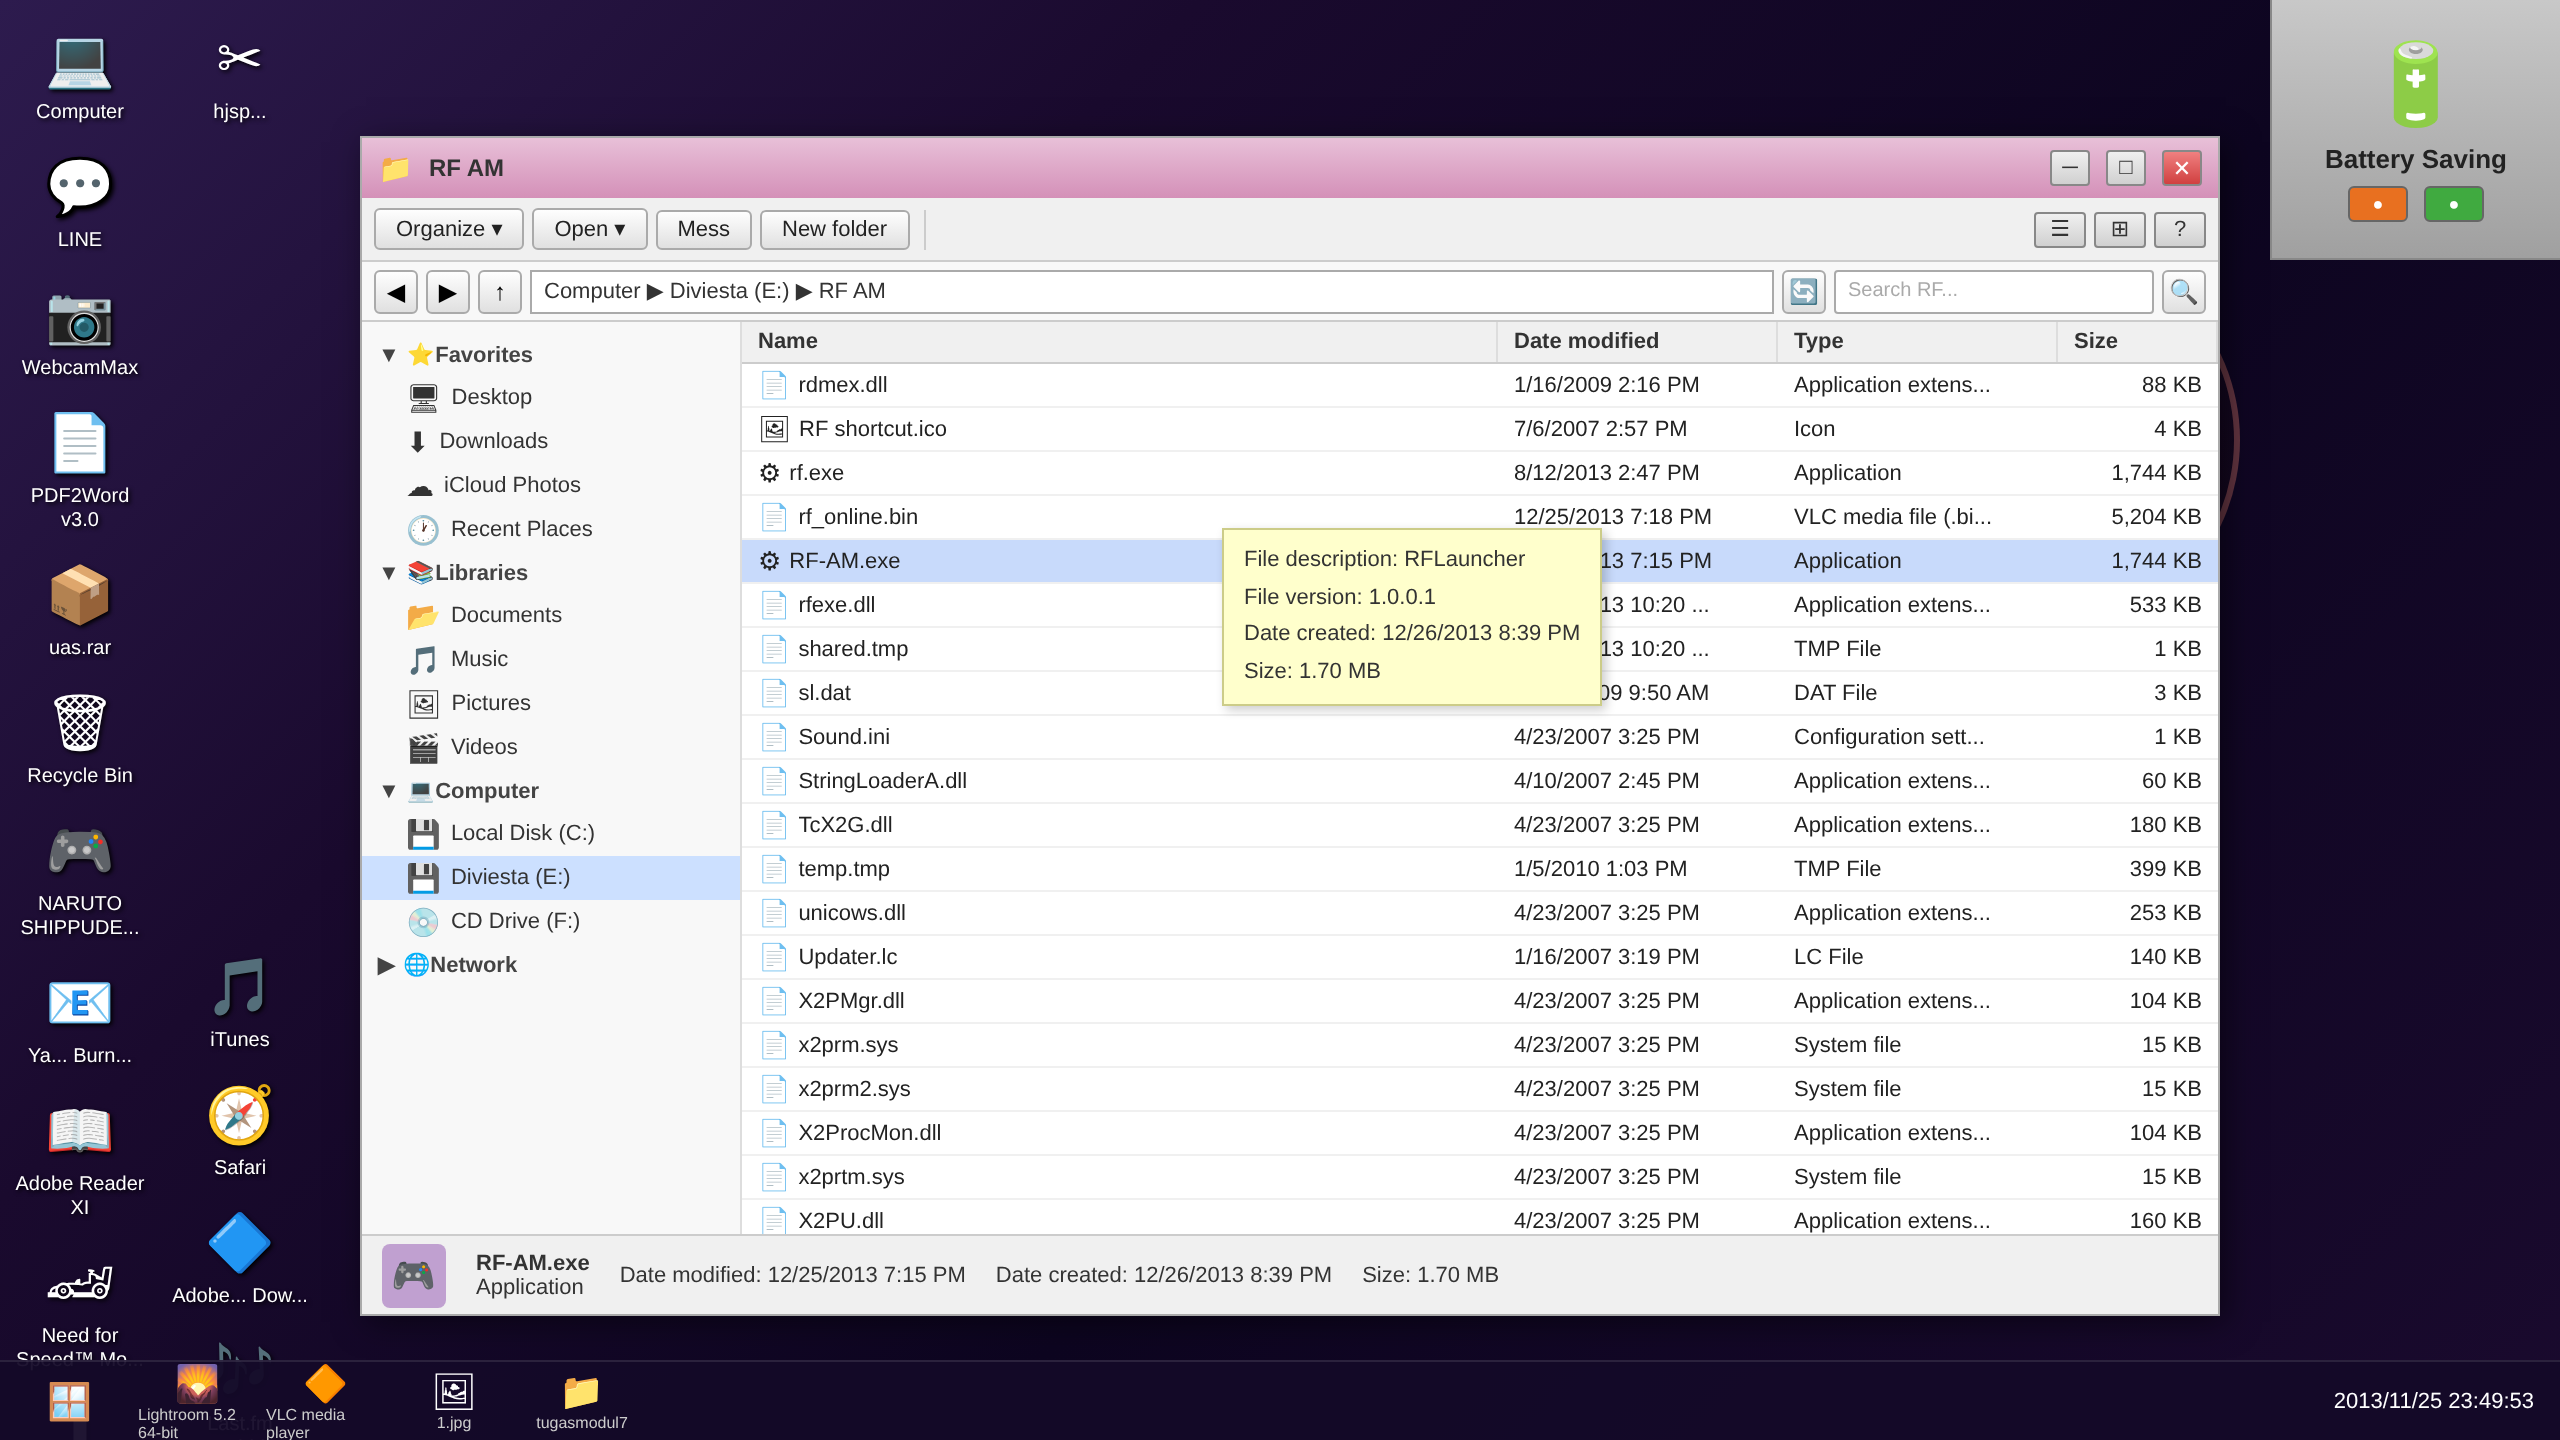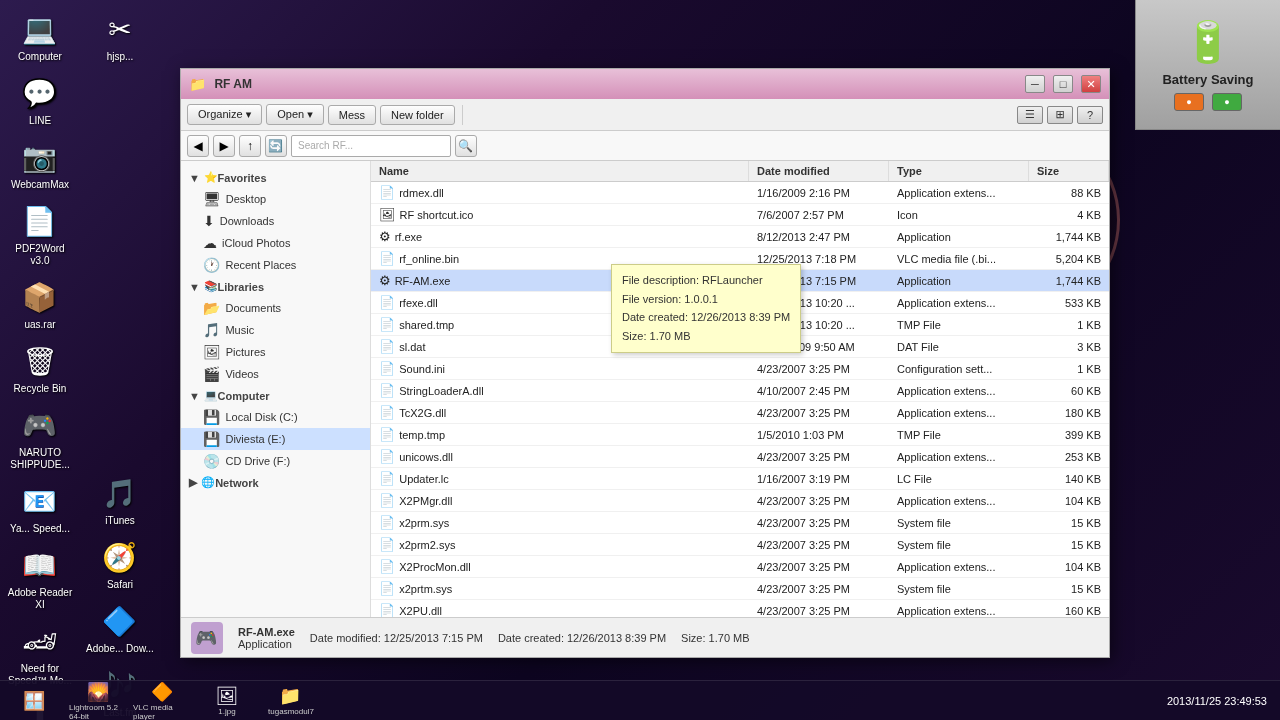--- a/index.html
+++ b/index.html
@@ -440,21 +440,21 @@
     <div class="desktop-icon">
       <div class="icon-img">🗑</div>
       <div class="icon-label">Recycle Bin</div>
     </div>
     <div class="desktop-icon">
       <div class="icon-img">🎮</div>
       <div class="icon-label">NARUTO SHIPPUDE...</div>
     </div>
     <div class="desktop-icon">
       <div class="icon-img">📧</div>
-      <div class="icon-label">Ya... Speed...</div>
+      <div class="icon-label">Ya... Burn...</div>
     </div>
     <div class="desktop-icon">
       <div class="icon-img">📖</div>
       <div class="icon-label">Adobe Reader XI</div>
     </div>
     <div class="desktop-icon">
       <div class="icon-img">🏎</div>
       <div class="icon-label">Need for Speed™ Mo...</div>
     </div>
     <div class="desktop-icon">
@@ -531,20 +531,23 @@
         <div class="win-ctrl" style="width:26px;">☰</div>
         <div class="win-ctrl" style="width:26px;">⊞</div>
         <div class="win-ctrl" style="width:26px;">?</div>
       </div>
     </div>
 
     <div class="address-bar">
       <div class="nav-btn">◀</div>
       <div class="nav-btn">▶</div>
       <div class="nav-btn">↑</div>
+      <div class="address-path">
+        <span>Computer ▶ Diviesta (E:) ▶ RF AM</span>
+      </div>
       <div class="nav-btn">🔄</div>
       <div class="search-box">
         <span style="color:#aaa;font-size:10px;">Search RF...</span>
       </div>
       <div class="search-icon-btn">🔍</div>
     </div>
 
     <div class="explorer-content">
 
       <div class="explorer-sidebar">

